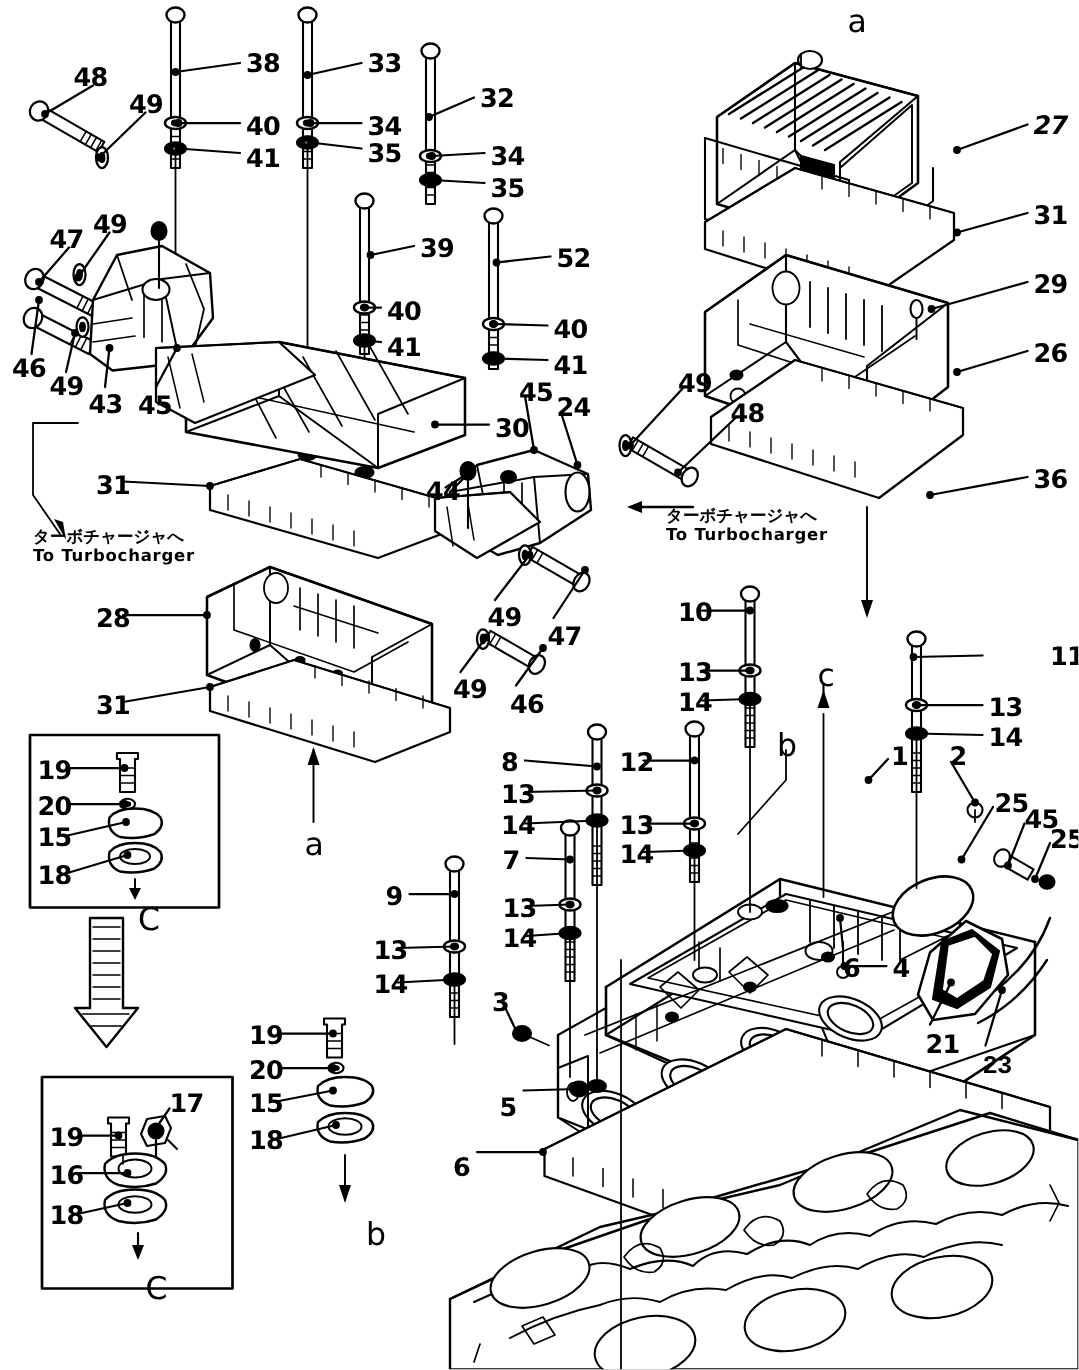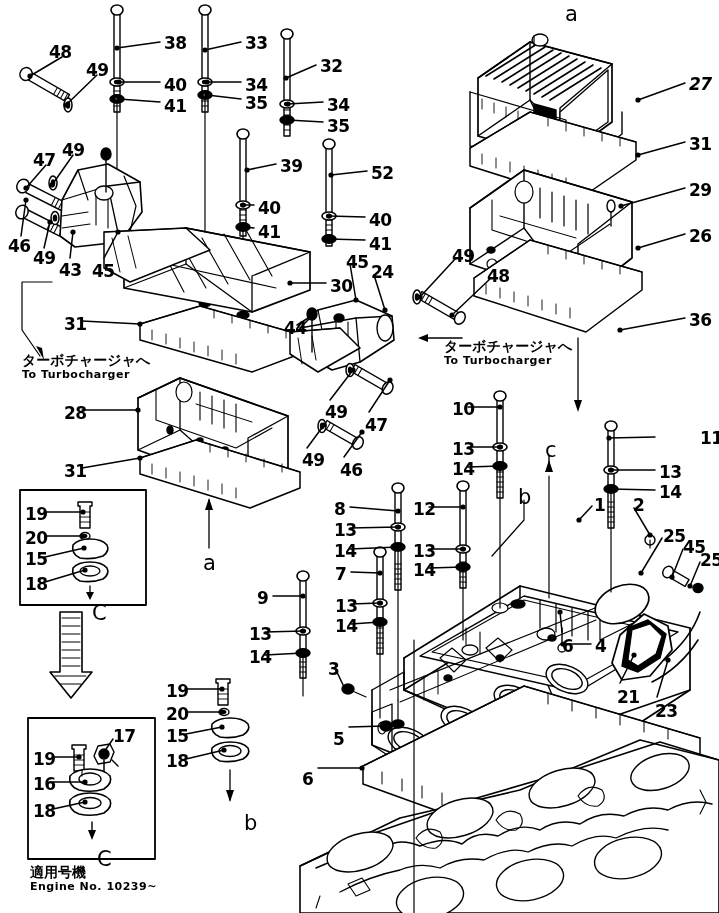--- a/index.html
+++ b/index.html
@@ -45,21 +45,21 @@
   }
   .noteblk {
     position: absolute;
     font-family: "DejaVu Sans", sans-serif;
     font-size: 10px;
     font-weight: bold;
     color: #000;
     line-height: 1.18;
     white-space: nowrap;
   }
-  .noteblk .jp { font-size: 14px; letter-spacing: 0px; }
+  .noteblk .jp { font-size: 11px; letter-spacing: 0px; }
   .noteblk .en { font-size: 11px; letter-spacing: 0.5px; }
 </style>
 </head>
 <body>
 
 <div id="sheet">
 
   <svg class="layer" viewBox="0 0 719 913">
     <defs>
       <g id="boltLong">
@@ -762,21 +762,21 @@
       <div class="callout" style="left: 335px; top: 618px;">14</div>
       <div class="callout" style="left: 257px; top: 590px;">9</div>
       <div class="callout" style="left: 249px; top: 626px;">13</div>
       <div class="callout" style="left: 249px; top: 649px;">14</div>
       <div class="callout" style="left: 328px; top: 661px;">3</div>
       <div class="callout" style="left: 333px; top: 731px;">5</div>
       <div class="callout" style="left: 302px; top: 771px;">6</div>
       <div class="callout" style="left: 595px; top: 638px;">4</div>
       <div class="callout" style="left: 562px; top: 638px;">6</div>
       <div class="callout" style="left: 617px; top: 689px; text-align: right;">21</div>
-      <div class="callout" style="left: 655px; top: 703px;">23</div>
+      <div class="callout" style="left: 655px; top: 703px; font-family: Liberation Mono, monospace;">23</div>
       <div class="callout" style="left: 25px; top: 506px;">19</div>
       <div class="callout" style="left: 25px; top: 530px;">20</div>
       <div class="callout" style="left: 25px; top: 551px;">15</div>
       <div class="callout" style="left: 25px; top: 576px;">18</div>
       <div class="callout" style="left: 33px; top: 751px;">19</div>
       <div class="callout" style="left: 113px; top: 728px;">17</div>
       <div class="callout" style="left: 33px; top: 776px;">16</div>
       <div class="callout" style="left: 33px; top: 803px;">18</div>
       <div class="callout" style="left: 166px; top: 683px;">19</div>
       <div class="callout" style="left: 166px; top: 706px;">20</div>
@@ -796,18 +796,14 @@
   <div class="noteblk" style="left:22px; top:352px;">
     <div class="jp">ターボチャージャへ</div>
     <div class="en">To  Turbocharger</div>
   </div>
 
   <div class="noteblk" style="left:444px; top:338px;">
     <div class="jp">ターボチャージャへ</div>
     <div class="en">To  Turbocharger</div>
   </div>
 
-  <div class="noteblk" style="left:30px; top:864px;">
-    <div class="jp">適用号機</div>
-    <div class="en">Engine  No.  10239~</div>
-  </div>
 
 </div>
 
 </body></html>

